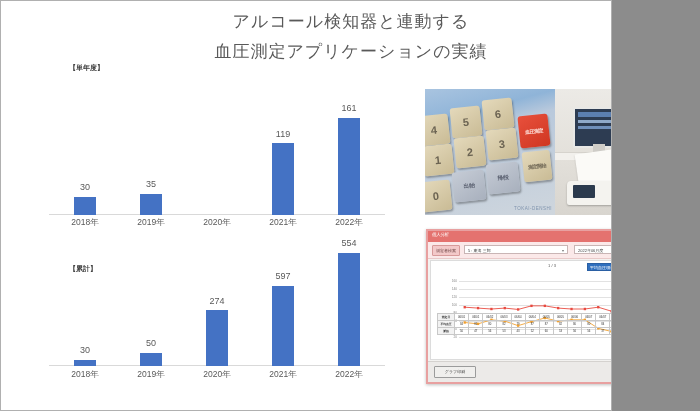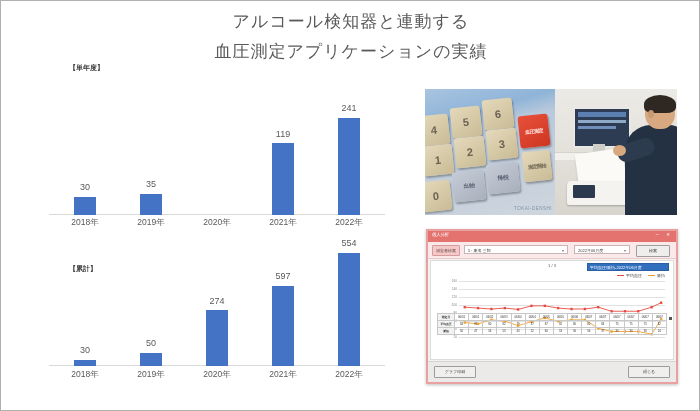--- a/index.html
+++ b/index.html
@@ -1,18 +1,18 @@
 <!DOCTYPE html>
 <html><head>
 <meta charset="utf-8">
 <style>
   html,body{margin:0;padding:0;background:#8c8c8c;}
   body{font-family:"Liberation Sans","DejaVu Sans",sans-serif;}
   .slide{
-    position:relative;width:700px;height:411px;background:#ffffff;
+    position:relative;width:612px;height:411px;background:#ffffff;
     border:1px solid #b0b0b0;box-sizing:border-box;overflow:hidden;
   }
   
   .title-block{position:absolute;left:120px;top:6px;width:460px;text-align:center;}
   .title-line{color:#595959;font-size:17px;line-height:30px;letter-spacing:1px;white-space:nowrap;}
   
   .chart{position:absolute;}
   .chart-tag{position:absolute;font-size:7px;font-weight:bold;color:#404040;letter-spacing:0px;white-space:nowrap;}
   .axis-line{position:absolute;left:0;right:0;height:1px;background:#d9d9d9;}
   .bar{position:absolute;bottom:0;background:#4472C4;}
@@ -122,21 +122,21 @@
       </div>
       <div class="col" style="left:80px;width:44px;height:100%;">
         <div class="val" style="bottom:20.5%;">35</div>
         <div class="bar" style="left:11px;width:22px;height:16.8%;"></div>
       </div>
       <div class="col" style="left:212px;width:44px;height:100%;">
         <div class="val" style="bottom:60.6%;">119</div>
         <div class="bar" style="left:11px;width:22px;height:56.9%;"></div>
       </div>
       <div class="col" style="left:278px;width:44px;height:100%;">
-        <div class="val" style="bottom:80.7%;">241</div>
+        <div class="val" style="bottom:80.7%;">161</div>
         <div class="bar" style="left:11px;width:22px;height:77.0%;"></div>
       </div>
     </div>
 
     <div style="position:absolute;left:10px;top:154px;width:336px;">
       <div class="cat" style="left:36px;">2018年</div>
       <div class="cat" style="left:102px;">2019年</div>
       <div class="cat" style="left:168px;">2020年</div>
       <div class="cat" style="left:234px;">2021年</div>
       <div class="cat" style="left:300px;">2022年</div>

